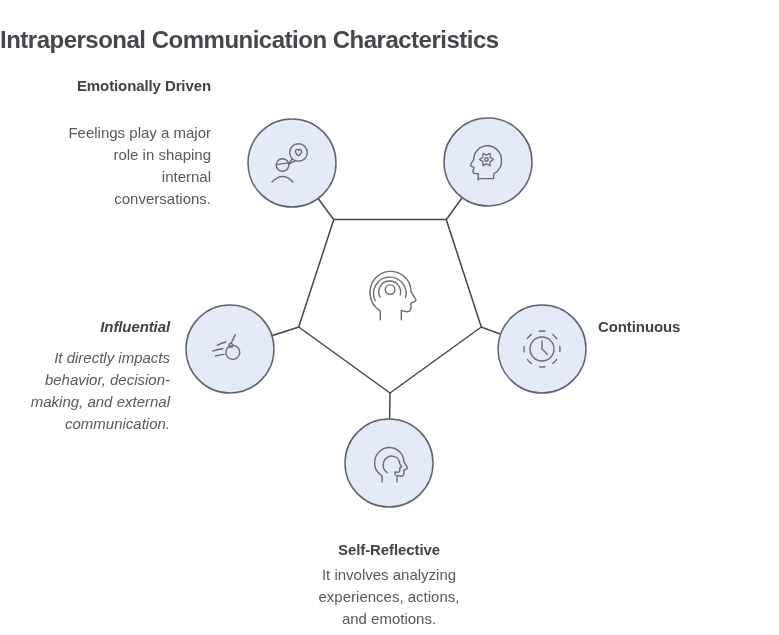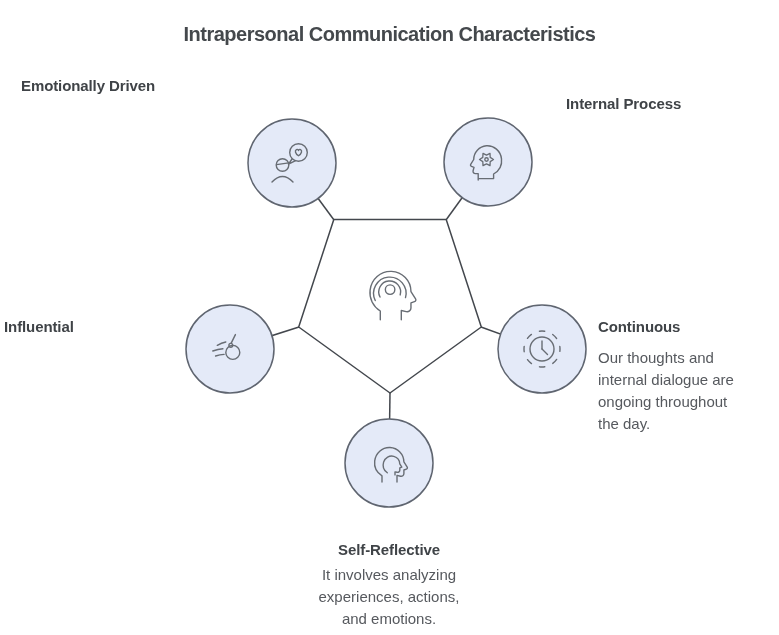--- a/index.html
+++ b/index.html
@@ -12,47 +12,47 @@
     --body:#56595e;
     --title:#44484c;
   }
   html,body{margin:0;padding:0;}
   body{
     width:779px;height:635px;position:relative;overflow:hidden;
     background:var(--bg);
     font-family:"Liberation Sans","DejaVu Sans",sans-serif;
   }
   .title{
-    position:absolute;top:10px;left:0;width:779px;text-align:center;
-    font-size:20px;font-weight:700;letter-spacing:-0.5px;color:var(--title);
+    position:absolute;top:10px;left:0;width:779px;text-align:left;
+    font-size:24px;font-weight:700;letter-spacing:-0.5px;color:var(--title);
   }
   svg.canvas{position:absolute;left:0;top:0;}
   .connector{stroke:var(--connector);stroke-width:1.5;fill:none;}
   .pentagon{stroke:var(--connector);stroke-width:1.5;fill:none;stroke-linejoin:round;}
   .node-circle{fill:var(--node-fill);stroke:var(--node-stroke);stroke-width:1.5;}
   .icon{stroke:var(--icon);fill:none;stroke-width:1.4;stroke-linecap:round;stroke-linejoin:round;}
   .icon-thin{stroke-width:1;}
   .block{position:absolute;}
   .block h2{
     margin:0;font-size:15px;line-height:20px;font-weight:700;
     color:var(--heading);letter-spacing:-0.1px;
   }
   .block p{
     margin:0;font-size:15px;line-height:22px;color:var(--body);
     white-space:pre-line;
   }
-  .align-right{}
+  .align-right{text-align:right;}
   .align-left{text-align:left;}
   .align-center{text-align:center;}
   .gap-lg h2{margin-bottom:26px;}
   .gap-sm h2{margin-bottom:10px;}
   .gap-md h2{margin-bottom:4px;}
   #b-emotionally-driven{left:21px;top:76px;width:190px;}
   #b-internal-process{left:566px;top:94px;width:190px;}
-  #b-influential{left:4px;top:317px;width:150px;}
+  #b-influential{left:20px;top:317px;width:150px;font-style:italic;}
   #b-continuous{left:598px;top:317px;width:150px;}
   #b-self-reflective{left:279px;top:540px;width:220px;}
 </style>
 </head>
 <body>
 
 <h1 class="title">Intrapersonal Communication Characteristics</h1>
 
 <svg class="canvas" width="779" height="635" viewBox="0 0 779 635">
 
@@ -111,36 +111,39 @@
   </g>
 
   <g class="icon" transform="translate(365,439)">
     <path d="M17 43 L17 36.8 C11.8 33.6 9 27.8 9.7 21.9 C10.6 14.1 17.1 8.2 25 8.5 C32.7 8.8 38.9 15.1 38.9 22.9 L42.2 28.1 C42.7 28.9 42.3 29.8 41.4 30.1 L38.9 31 L38.9 34.6 C38.9 36.4 37.3 37.6 35.5 37.2 L32 36.4 L32 43"></path>
     <path d="M22.3 33.8 C18.9 31.4 17.4 27.1 18.6 23.1 C20 18.7 24.5 16.1 28.8 17.3 C32.3 18.3 34.7 21.4 34.8 24.9 L36.8 28.1 L34.8 28.9 L34.8 31.3 C34.8 32.7 33.5 33.6 32.1 33.3 L30 32.9 L30 35.9"></path>
   </g>
 </svg>
 
 <div class="block align-right gap-lg" id="b-emotionally-driven">
   <h2>Emotionally Driven</h2>
+  <p>Feelings play a major
+role in shaping
+internal
+conversations.</p>
 </div>
 
 <div class="block align-left gap-lg" id="b-internal-process">
-  <h2>Internal Process</h2>
 </div>
 
 <div class="block align-right gap-sm" id="b-influential">
   <h2>Influential</h2>
+  <p>It directly impacts
+behavior, decision-
+making, and external
+communication.</p>
 </div>
 
 <div class="block align-left gap-sm" id="b-continuous">
   <h2>Continuous</h2>
-  <p>Our thoughts and
-internal dialogue are
-ongoing throughout
-the day.</p>
 </div>
 
 <div class="block align-center gap-md" id="b-self-reflective">
   <h2>Self-Reflective</h2>
   <p>It involves analyzing
 experiences, actions,
 and emotions.</p>
 </div>
 
 </body></html>

